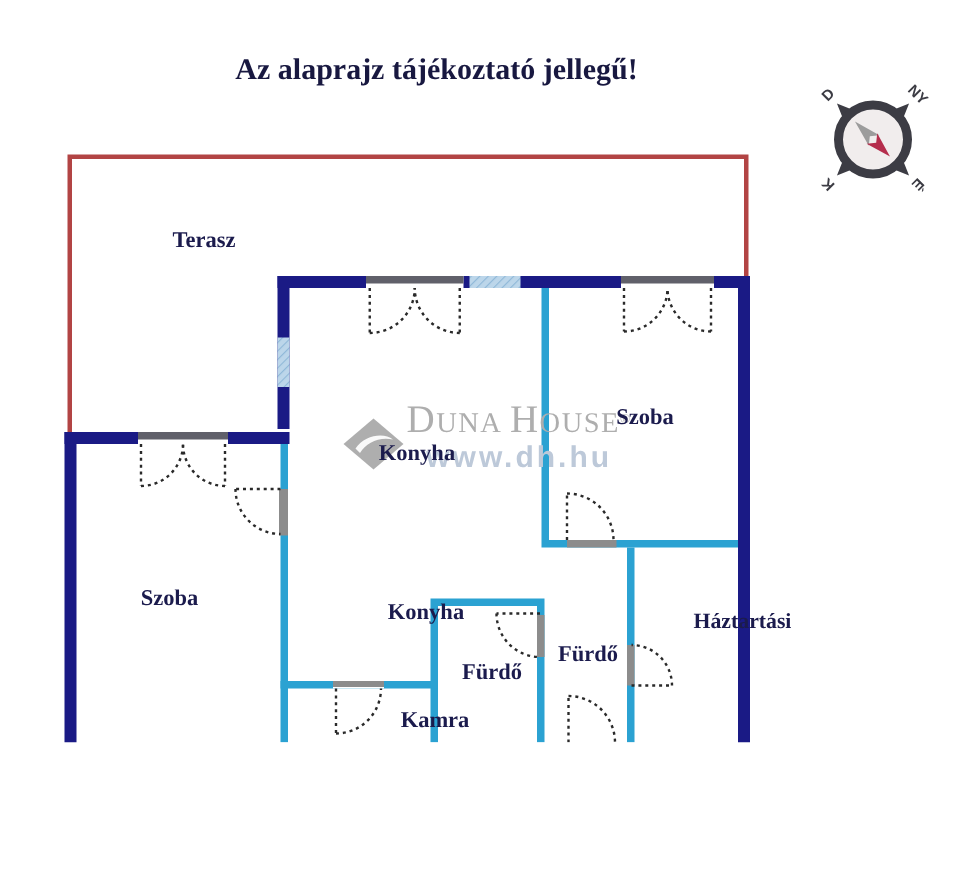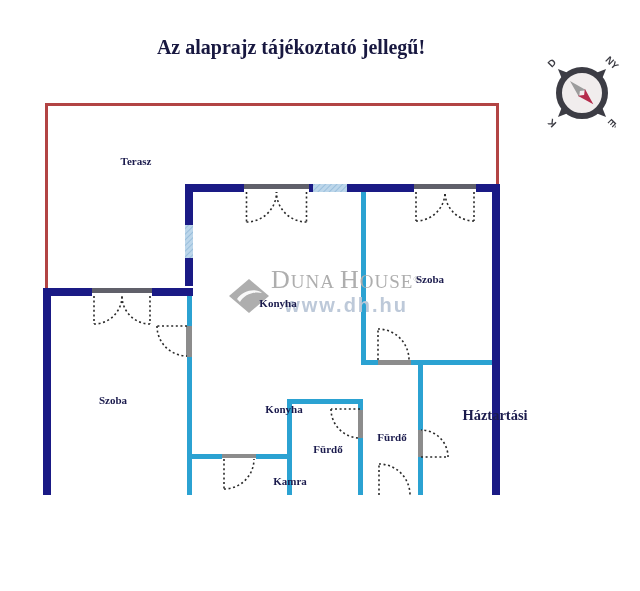--- a/index.html
+++ b/index.html
@@ -21,21 +21,21 @@
   .c-pt{fill:var(--compass_dark);}
   .c-lbl{fill:var(--compass_dark);font:bold 10px "Liberation Sans",sans-serif;text-anchor:middle;}
   .c-gray{fill:var(--compass_gray_needle);}
   .c-red{fill:var(--compass_red_needle);}
   .page-title{
     position:absolute;left:291px;top:47px;transform:translate(-50%,-50%);
     font-size:20px;font-weight:bold;color:var(--title_navy);white-space:nowrap;z-index:3;
   }
   .room-label{
     position:absolute;transform:translate(-50%,-50%);
-    font-size:11px;font-weight:bold;color:var(--label_navy);white-space:nowrap;z-index:3;
+    font-size:15px;font-weight:bold;color:var(--label_navy);white-space:nowrap;z-index:3;
   }
   .watermark{
     position:absolute;left:227px;top:267px;display:flex;align-items:flex-end;z-index:2;
   }
   .wm-col{display:flex;flex-direction:column;align-items:center;}
   .wm-brand{
     color:var(--watermark_gray);letter-spacing:1px;line-height:1;white-space:nowrap;
     font-family:"Liberation Serif","DejaVu Serif",serif;
   }
   .wm-big{font-size:26px;}

